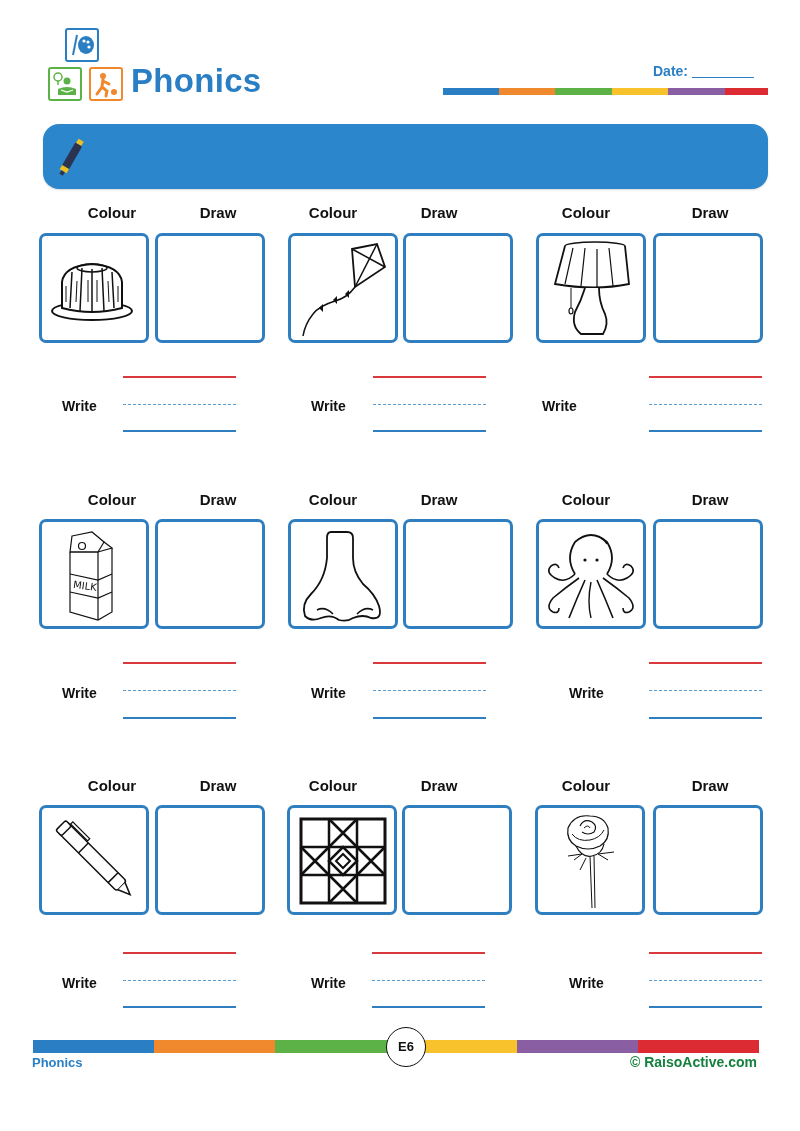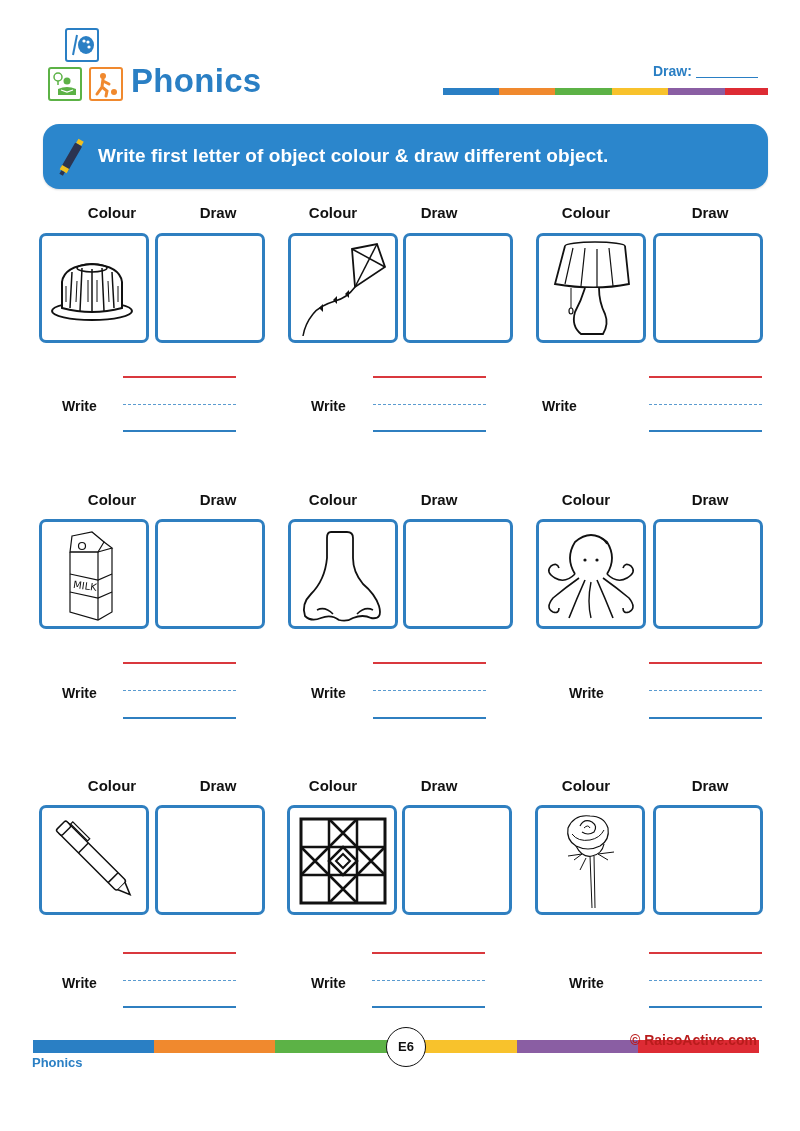--- a/index.html
+++ b/index.html
@@ -30,21 +30,21 @@
   
   .write-label { position: absolute; font-size: 14px; font-weight: bold; color: #111; }
   .wline { position: absolute; width: 113px; height: 0; }
   .wline.red { border-top: 2px solid #d9383d; }
   .wline.dash { border-top: 1.3px dashed #5a9bd0; }
   .wline.blue { border-top: 2px solid #2f7fc0; }
 
   
   .page-circle { position: absolute; left: 386px; top: 1027px; width: 40px; height: 40px; box-sizing: border-box; border: 1.5px solid #111; border-radius: 50%; background: #fff; text-align: center; line-height: 37px; font-size: 13px; font-weight: bold; color: #111; }
   .footer-left { position: absolute; left: 32px; top: 1055px; font-size: 13px; font-weight: bold; color: #2a7fc4; }
-  .footer-right { position: absolute; right: 43px; top: 1032px; font-size: 14px; font-weight: bold; color: #b91c1c; }
+  .footer-right { position: absolute; right: 43px; top: 1054px; font-size: 14px; font-weight: bold; color: #15803d; }
 </style>
 </head>
 <body>
 
 <div>
   <div class="logo-box" style="left:65px; top:28px; width:34px; height:34px; border-color:#2a7fc4;">
     <svg width="30" height="30" viewBox="0 0 30 30">
       <line x1="6" y1="25" x2="10" y2="5" stroke="#2a7fc4" stroke-width="2"></line>
       <ellipse cx="19" cy="15" rx="8" ry="9" fill="#2a7fc4"></ellipse>
       <circle cx="17" cy="11" r="1.6" fill="#fff"></circle>
@@ -65,42 +65,41 @@
     <svg width="30" height="30" viewBox="0 0 30 30">
       <circle cx="12" cy="7" r="3" fill="#f0892e"></circle>
       <path d="M12 10 L11 18 L6 25 M11 18 L16 22 L15 27 M12 12 L18 15" stroke="#f0892e" stroke-width="3" fill="none" stroke-linecap="round"></path>
       <circle cx="23" cy="23" r="3" fill="#f0892e"></circle>
     </svg>
   </div>
   <div class="logo-title">Phonics</div>
 </div>
 
 <div class="date">
-  <span>Draw:</span><span class="date-line"></span>
+  <span>Date:</span><span class="date-line"></span>
 </div>
 
 <div class="rainbow" style="left:443px; top:88px; width:325px; height:7px;">
   <span style="width:56px; background:#2a7fc4;"></span>
   <span style="width:56px; background:#f0892e;"></span>
   <span style="width:57px; background:#5cb246;"></span>
   <span style="width:56px; background:#f8c22c;"></span>
   <span style="width:57px; background:#8a5ea3;"></span>
   <span style="width:43px; background:#dd2b34;"></span>
 </div>
 
 <div class="banner">
   <svg class="marker" width="30" height="44" viewBox="0 0 30 44">
     <g transform="rotate(30 15 22)">
       <rect x="11" y="2" width="6" height="5" fill="#f0c020"></rect>
       <rect x="10" y="7" width="8" height="28" rx="1" fill="#2b3350"></rect>
       <rect x="10" y="33" width="8" height="5" fill="#f0c020"></rect>
       <rect x="12" y="38" width="4" height="4" fill="#2b3350"></rect>
     </g>
   </svg>
-  <div class="banner-text">Write first letter of object colour &amp; draw different object.</div>
 </div>
 
 <div class="col-label" style="left:57px; top:204px;">Colour</div>
 <div class="col-label" style="left:163px; top:204px;">Draw</div>
 <div class="col-label" style="left:278px; top:204px;">Colour</div>
 <div class="col-label" style="left:384px; top:204px;">Draw</div>
 <div class="col-label" style="left:531px; top:204px;">Colour</div>
 <div class="col-label" style="left:655px; top:204px;">Draw</div>
 
 <div class="box" style="left:39px; top:233px;">

